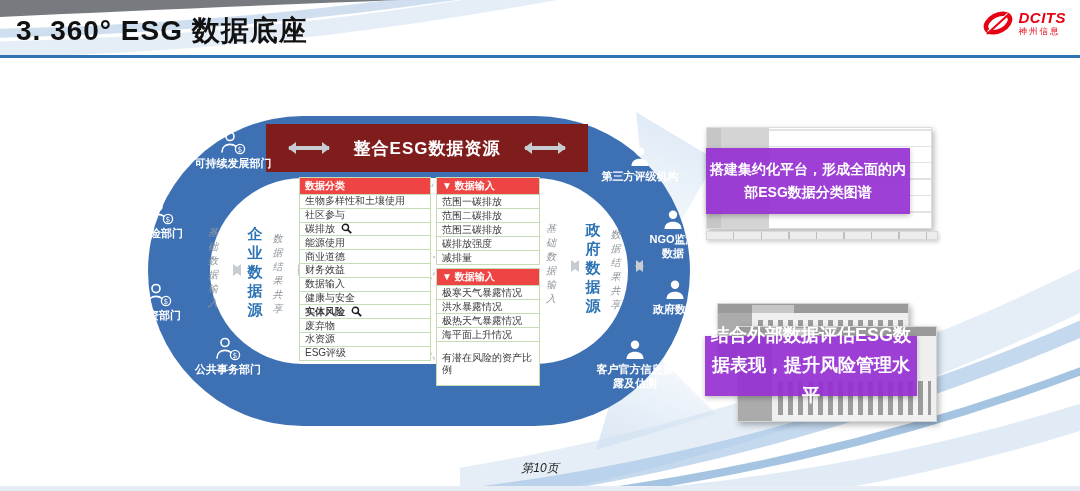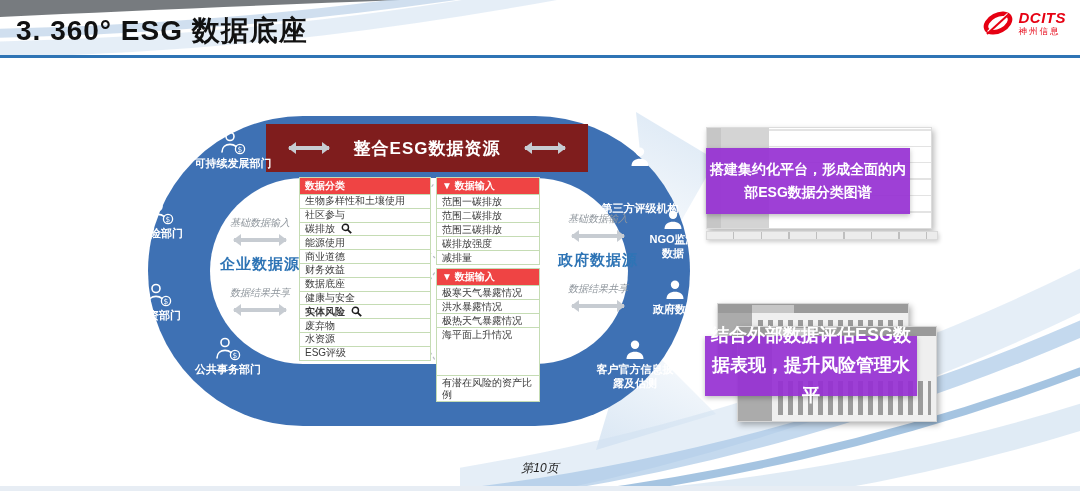--- a/index.html
+++ b/index.html
@@ -37,36 +37,36 @@
   .darr::before,.darr::after { content:""; position:absolute; top:0; width:0; height:0; border:6px solid transparent; }
   .darr::before { left:0; border-right:8px solid #c7ccd2; }
   .darr::after { right:0; border-left:8px solid #c7ccd2; }
   .band .darr { width:54px; }
 
   
   .person { position:absolute; z-index:3; display:flex; flex-direction:column; align-items:center; }
   .person .label { color:#fff; font-weight:bold; font-size:11px; line-height:1.25; text-align:center; margin-top:1px; }
 
   
-  .hub { position:absolute; z-index:3; display:flex; flex-direction:column; align-items:center; }
+  .hub { position:absolute; z-index:3; display:flex; flex-direction:row; align-items:center; }
   .hub-label { font-size:10px; font-style:italic; color:#8f969d; }
   .hub .darr { width:66px; margin-top:4px; }
   .hub-title { font-size:15px; font-weight:bold; color:#2e74b5; letter-spacing:1px; margin-top:9px; }
   .hub .hub-label.second { margin-top:12px; }
 
   
   .tbl { position:absolute; z-index:3; background:#fff; border:1px solid #c5dcb4; font-size:10px; color:#3a3a3a; }
   .tbl-h { background:#ef4444; color:#fff; font-weight:bold; height:16px; line-height:16px; padding:0 5px; }
   .tbl-r { border-top:1px solid #c5dcb4; padding:0 5px; display:flex; align-items:center; }
   .cls { left:299px; top:177px; width:132px; }
   .cls .tbl-r { height:13.8px; }
   .in1 { left:436px; top:177px; width:104px; }
   .in2 { left:436px; top:268px; width:104px; }
   .in1 .tbl-r,.in2 .tbl-r { height:14px; }
-  .in2 .tbl-r.tall { height:26px; line-height:1.15;margin-top:34px; }
+  .in2 .tbl-r.tall { height:44px; line-height:1.15; }
   .bold { font-weight:bold; }
   .mag { margin-left:6px; flex:0 0 auto; }
 
   .connectors { position:absolute; left:0; top:0; z-index:2; }
 
   
   .thumb { position:absolute; z-index:2; background:#fbfbfb; border:1px solid #dcdcdc; box-shadow:2px 3px 6px rgba(0,0,0,.28); }
   .thumb1 { left:706px; top:127px; width:226px; height:102px;
     background:
       linear-gradient(90deg,#c6c6c6 0 14px,#d4d4d4 14px 62px,rgba(0,0,0,0) 62px),
@@ -172,21 +172,21 @@
   <div class="person" style="left:182px;top:336px;width:92px;">
     <svg width="30" height="26" viewBox="0 0 30 26">
       <circle cx="12" cy="6.5" r="4" fill="none" stroke="#fff" stroke-width="1.6"></circle>
       <path d="M4 22 c0-5 3.6-7.6 8-7.6 2.3 0 4.4.7 5.9 2" fill="none" stroke="#fff" stroke-width="1.6" stroke-linecap="round"></path>
       <circle cx="22" cy="19" r="4.6" fill="none" stroke="#fff" stroke-width="1.3"></circle>
       <text x="22" y="21.6" font-size="7.5" fill="#fff" text-anchor="middle" font-family="DejaVu Sans, sans-serif">$</text>
     </svg>
     <span class="label" style="width:80px;">公共事务部门</span>
   </div>
 
-  <div class="person" style="left:594px;top:145px;width:92px;gap:32px;">
+  <div class="person" style="left:594px;top:145px;width:92px;">
     <svg width="26" height="24" viewBox="0 0 24 24">
       <circle cx="12" cy="6.8" r="4.2" fill="#fff"></circle>
       <path d="M3.5 21 c0-4.7 3.8-7.2 8.5-7.2 s8.5 2.5 8.5 7.2 z" fill="#fff"></path>
     </svg>
     <span class="label" style="width:82px;">第三方评级机构</span>
   </div>
   <div class="person" style="left:642px;top:208px;width:62px;">
     <svg width="26" height="24" viewBox="0 0 24 24">
       <circle cx="12" cy="6.8" r="4.2" fill="#fff"></circle>
       <path d="M3.5 21 c0-4.7 3.8-7.2 8.5-7.2 s8.5 2.5 8.5 7.2 z" fill="#fff"></path>
@@ -238,21 +238,21 @@
     <div class="tbl-r">
       <span>碳排放</span>
       <svg class="mag" width="11" height="11" viewBox="0 0 11 11">
         <circle cx="4.4" cy="4.4" r="3.1" fill="none" stroke="#1a1a1a" stroke-width="1.4"></circle>
         <line x1="6.8" y1="6.8" x2="10.2" y2="10.2" stroke="#1a1a1a" stroke-width="1.8"></line>
       </svg>
     </div>
     <div class="tbl-r">能源使用</div>
     <div class="tbl-r">商业道德</div>
     <div class="tbl-r">财务效益</div>
-    <div class="tbl-r">数据底座</div>
+    <div class="tbl-r">数据输入</div>
     <div class="tbl-r">健康与安全</div>
     <div class="tbl-r">
       <span class="bold">实体风险</span>
       <svg class="mag" width="11" height="11" viewBox="0 0 11 11">
         <circle cx="4.4" cy="4.4" r="3.1" fill="none" stroke="#1a1a1a" stroke-width="1.4"></circle>
         <line x1="6.8" y1="6.8" x2="10.2" y2="10.2" stroke="#1a1a1a" stroke-width="1.8"></line>
       </svg>
     </div>
     <div class="tbl-r">废弃物</div>
     <div class="tbl-r">水资源</div>

